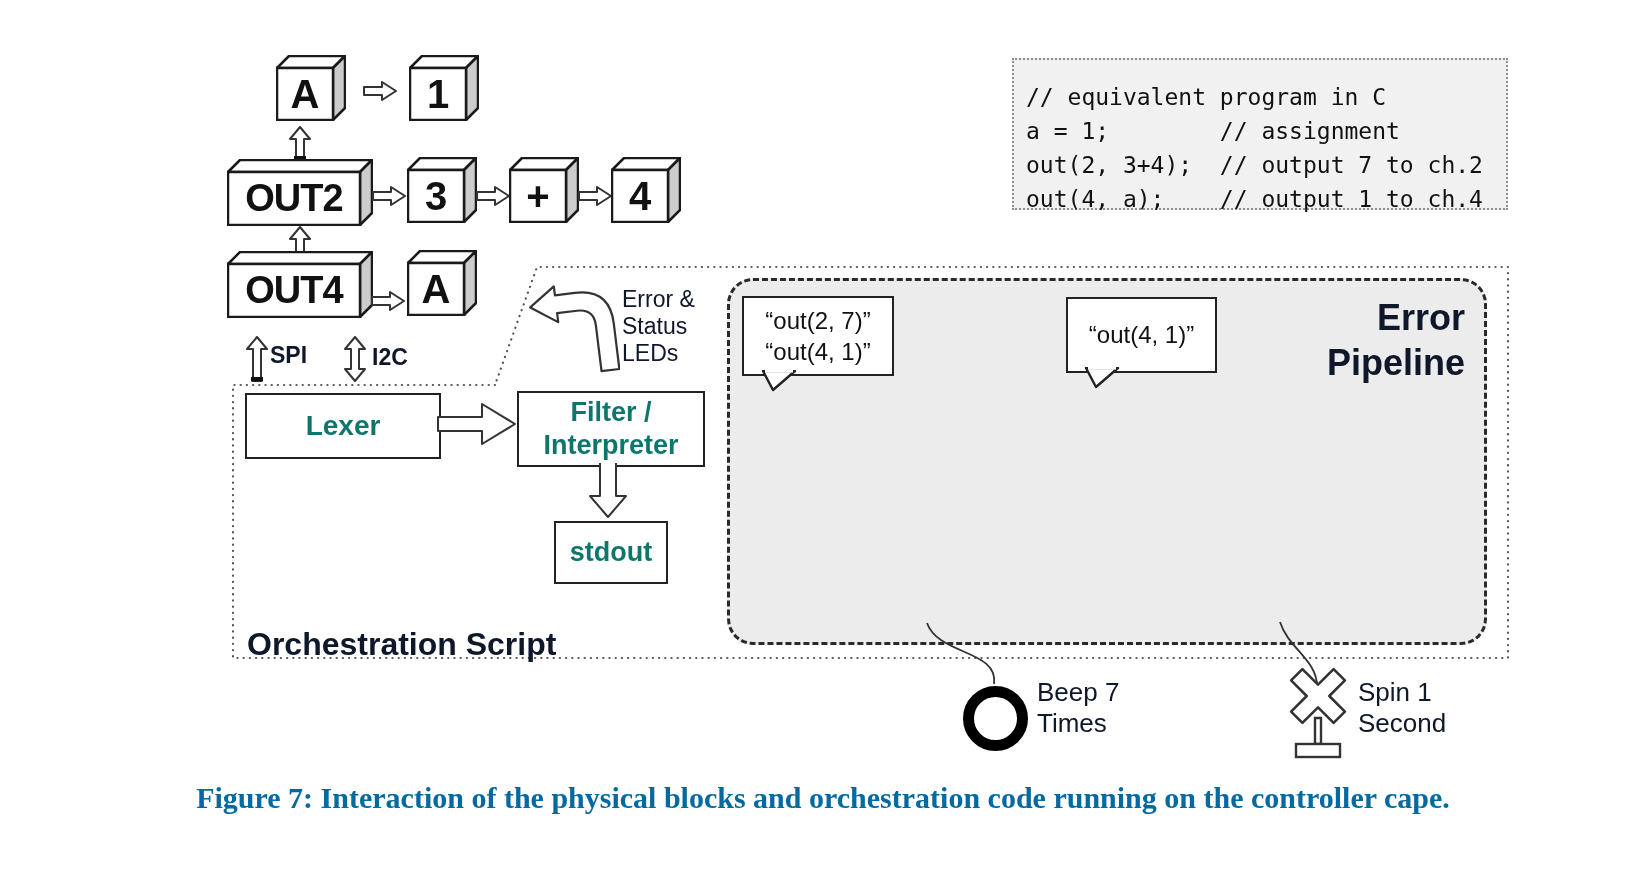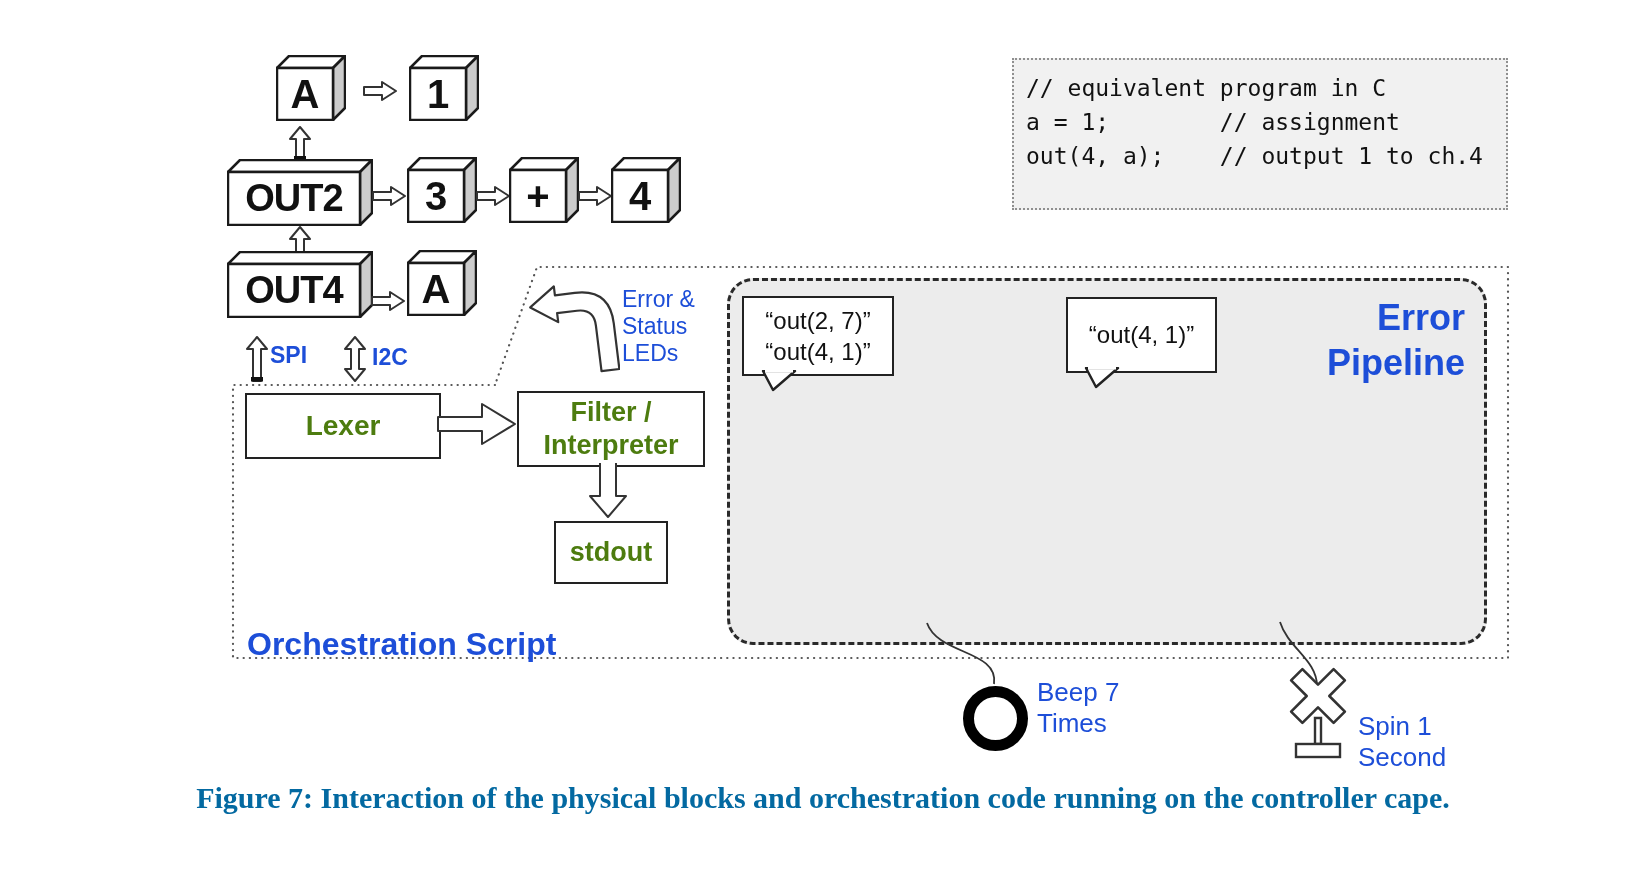--- a/index.html
+++ b/index.html
@@ -1,39 +1,39 @@
 <!DOCTYPE html>
 <html><head>
 <meta charset="utf-8">
 <style>
   html,body{margin:0;padding:0;background:#fff;}
   .stage{position:relative;width:1646px;height:882px;background:#ffffff;overflow:hidden;
          font-family:"Liberation Sans",sans-serif;color:#111;}
   .abs{position:absolute;}
   svg{display:block;}
-  .t{position:absolute;color:#1d4ed8;white-space:nowrap;}
+  .t{position:absolute;color:#0f172a;white-space:nowrap;}
   .b{font-weight:bold;}
   .pre{white-space:pre-wrap;}
   
   .cube{position:absolute;}
   .cube svg{position:absolute;left:0;top:0;}
   .cube .lbl{position:absolute;display:flex;align-items:center;justify-content:center;
              font-weight:bold;color:#111;}
   .cube.small .lbl{left:1px;top:13px;width:56px;height:52px;font-size:40px;}
   .cube.wide .lbl{left:1px;top:13px;width:132px;height:53px;font-size:38px;letter-spacing:-1px;}
   
   .rbox{position:absolute;background:#fff;border:2.2px solid #222;display:flex;
-        flex-direction:column;align-items:center;justify-content:center;text-align:center;color:#4d7c0f;}
+        flex-direction:column;align-items:center;justify-content:center;text-align:center;color:#0f766e;}
   .bubble{position:absolute;background:#fff;border:2.4px solid #222;display:flex;
           flex-direction:column;align-items:center;justify-content:center;font-size:24px;color:#111;z-index:4;}
   
   .pipeline-region{position:absolute;left:727px;top:278px;width:760px;height:367px;
         background:#ececec;border:3px dashed #2a2a2a;border-radius:26px;box-sizing:border-box;z-index:1;}
   .code-box{position:absolute;left:1012px;top:58px;width:496px;height:152px;box-sizing:border-box;
-        background:#f1f1f1;border:2px dotted #8f8f8f;padding:11px 12px;
+        background:#f1f1f1;border:2px dotted #8f8f8f;padding:20px 12px;
         font-family:"DejaVu Sans Mono","Liberation Mono",monospace;font-size:23px;line-height:34px;color:#111;}
   .code-box div{white-space:pre;}
   .beep-ring{position:absolute;left:963px;top:686px;width:43px;height:43px;background:#fff;
         border:11px solid #000;border-radius:50%;z-index:5;}
   .z5{z-index:5;}
   .caption{position:absolute;left:0;top:781px;width:1646px;text-align:center;
         font-family:"Liberation Serif",serif;font-weight:bold;font-size:30px;color:#0369a1;}
 </style>
 </head>
 <body>
@@ -160,20 +160,21 @@
   <div class="t b" style="left:270px;top:342px;font-size:23px;">SPI</div>
 
   <svg class="abs" style="left:344px;top:336px;" width="22" height="46" viewBox="0 0 22 46">
     <polygon points="11,1 21,13 15,13 15,33 21,33 11,45 1,33 7,33 7,13 1,13" fill="#fff" stroke="#333" stroke-width="2" stroke-linejoin="round"></polygon>
   </svg>
   <div class="t b" style="left:372px;top:344px;font-size:23px;">I2C</div>
 
   <div class="code-box">
     <div>// equivalent program in C</div>
     <div>a = 1;        // assignment</div>
+    <div>out(2, 3+4);  // output 7 to ch.2</div>
     <div>out(4, a);    // output 1 to ch.4</div>
   </div>
 
   <svg class="abs" style="left:528px;top:284px;" width="92" height="94" viewBox="0 0 92 94">
     <path d="M2,20 L28,2 L28,11 L48,11 Q83,11 83,46 L83,92 L65,92 L65,46 Q65,29 48,29 L28,29 L28,38 Z" fill="#fff" stroke="#333" stroke-width="2.2" stroke-linejoin="round" transform="rotate(-7 30 20)"></path>
   </svg>
   <div class="t" style="left:622px;top:286px;font-size:23px;line-height:27px;">
     <div>Error &amp;</div>
     <div>Status</div>
     <div>LEDs</div>
@@ -279,20 +280,20 @@
   <div class="t" style="left:1037px;top:677px;font-size:26px;line-height:31px;">
     <div>Beep 7</div>
     <div>Times</div>
   </div>
 
   <svg class="abs z5" style="left:1284px;top:666px;" width="72" height="96" viewBox="0 0 72 96">
     <polygon points="31,52 37,52 37,78 31,78" fill="#fff" stroke="#333" stroke-width="2.4"></polygon>
     <rect x="12" y="78" width="44" height="13" fill="#fff" stroke="#333" stroke-width="2.4"></rect>
     <polygon points="49.6,3.1 60.9,14.4 45.3,30 60.9,45.6 49.6,56.9 34,41.3 18.4,56.9 7.1,45.6 22.7,30 7.1,14.4 18.4,3.1 34,18.7" fill="#fff" stroke="#333" stroke-width="2.6" stroke-linejoin="round"></polygon>
   </svg>
-  <div class="t" style="left:1358px;top:711px;font-size:26px;line-height:31px;">
+  <div class="t" style="left:1358px;top:677px;font-size:26px;line-height:31px;">
     <div>Spin 1</div>
     <div>Second</div>
   </div>
 
   <div class="caption">Figure 7: Interaction of the physical blocks and orchestration code running on the controller cape.</div>
 
 </div>
 
 </body></html>

